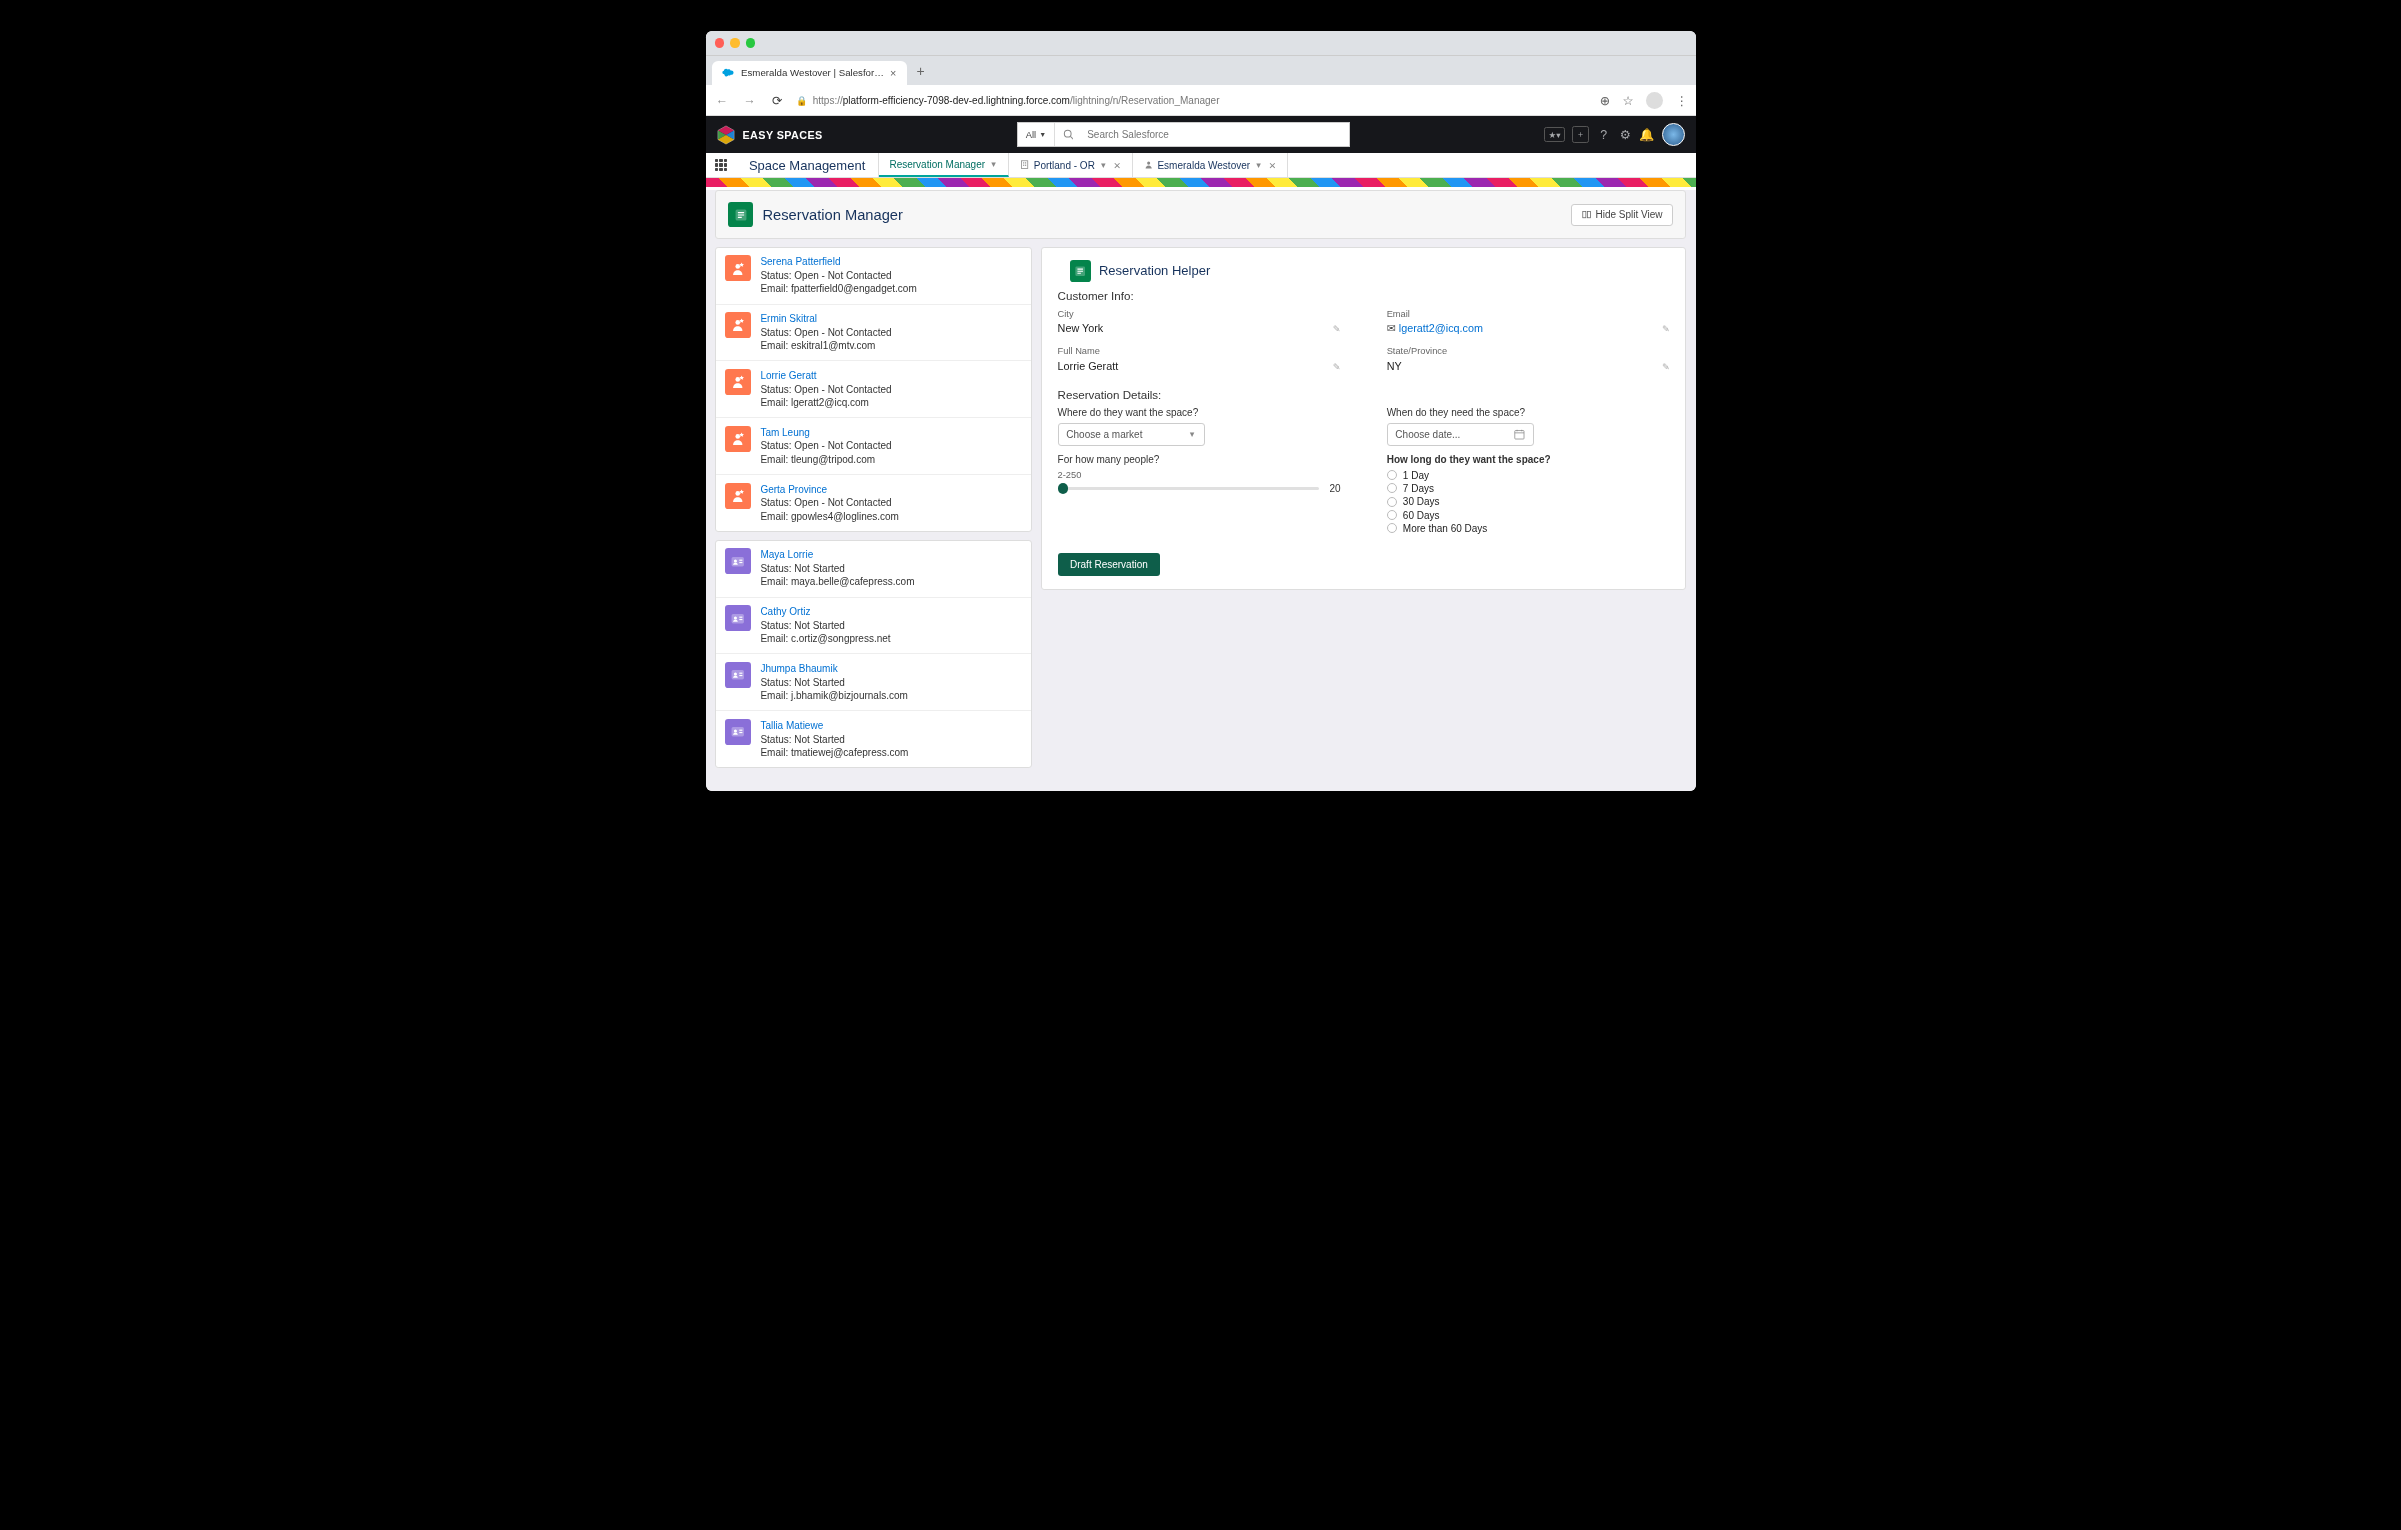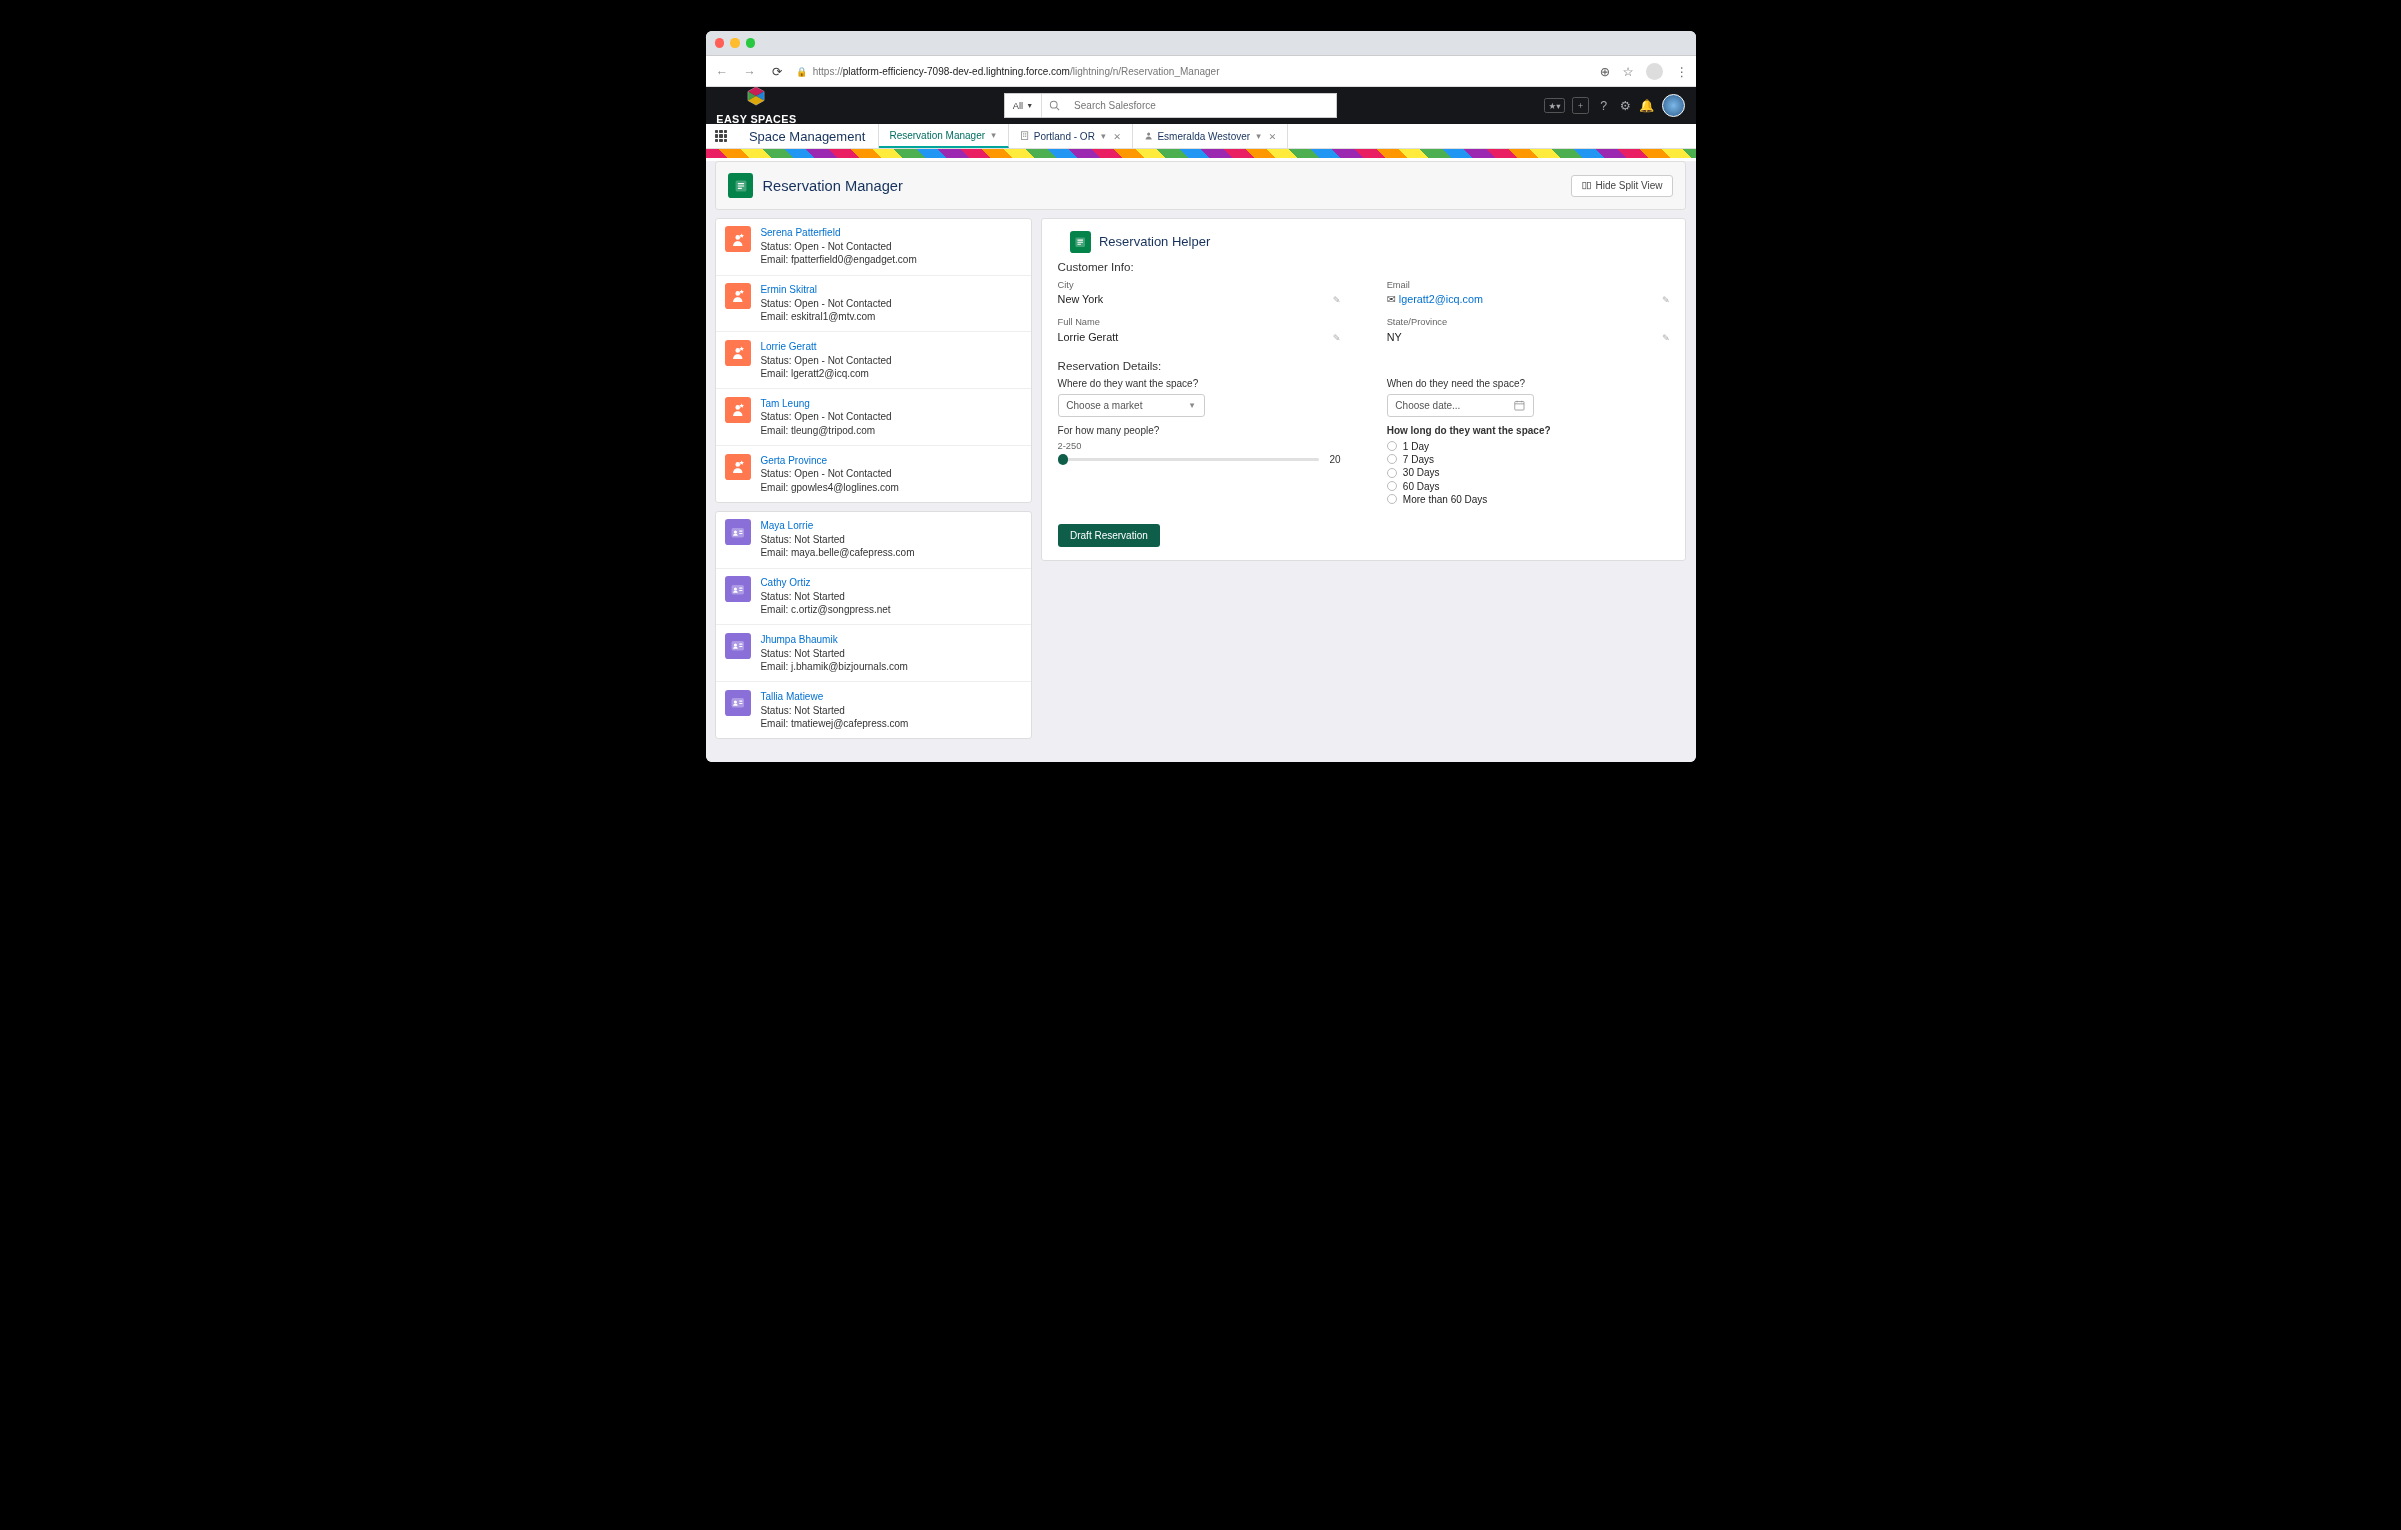--- a/index.html
+++ b/index.html
@@ -14,21 +14,21 @@
 .plus-tab{padding:6.2px 9.3px;color:#666;font-size:14px;}
 .addrbar{height:31px;background:#fff;display:flex;align-items:center;padding:0 7.7px;gap:10.8px;border-bottom:0.8px solid #ddd;}
 .navbtn{color:#888;font-size:12.4px;width:17px;text-align:center;}
 .navbtn.active{color:#444}
 .url{flex:1;font-size:10px;color:#777;display:flex;align-items:center;gap:4.6px;}
 .url .lock{color:#555;font-size:9.3px;}
 .url .dark{color:#222}
 .right-icons{display:flex;gap:12.4px;color:#666;align-items:center;}
 .avatar-sm{width:17px;height:17px;border-radius:50%;background:#ddd;}
 .appheader{height:37px;background:#16171b;display:flex;align-items:center;padding:0 10.8px;gap:12.4px;}
-.logo{display:flex;align-items:center;gap:6.2px;flex-direction:column;}
+.logo{display:flex;align-items:center;gap:6.2px;}
 .logo-mark{width:20px;height:20px;}
 .logo-text{color:#fff;font-weight:700;font-size:10.8px;letter-spacing:0.4px;font-family:Arial;}
 .searchwrap{margin:0 auto;display:flex;align-items:center;background:#fff;border-radius:0;height:25px;width:333px;border:0.8px solid #ccc;}
 .search-scope{padding:0 7.7px;font-size:9.3px;border-right:0.8px solid #ddd;height:100%;display:flex;align-items:center;gap:3.1px;color:#444;}
 .search-input{border:none;outline:none;padding:0 6.2px;font-size:10px;flex:1;color:#555;}
 .search-icon{padding:0 7.7px;color:#888;}
 .header-actions{display:flex;gap:7.7px;align-items:center;color:#a7a9ac;}
 .header-actions .ic{width:14px;height:14px;display:flex;align-items:center;justify-content:center;font-size:12.4px;}
 .header-actions .box{border:0.8px solid #555;border-radius:2.3px;padding:1.5px 3.1px;font-size:8.5px;}
 .astro{width:23px;height:23px;border-radius:50%;background:radial-gradient(#7bb8e8,#2a5a8a);border:1.5px solid #fff;}
@@ -87,20 +87,30 @@
 </style>
 </head>
 <body>
 
 <div class="window">
   <div class="titlebar">
     <div class="dot r"></div>
     <div class="dot y"></div>
     <div class="dot g"></div>
   </div>
+  <div class="tabbar">
+    <div class="browser-tab">
+      <svg width="12.4" height="9.3" viewBox="0 0 16 12">
+          <path d="M3 8c-1.5 0-2.5-1-2.5-2.2 0-1.1.8-2 1.9-2.2C2.6 2.1 3.8 1 5.2 1c.9 0 1.7.4 2.2 1 .4-.3.9-.5 1.5-.5 1.2 0 2.2.8 2.5 1.9.2 0 .4-.1.6-.1 1.6 0 2.9 1.2 2.9 2.7S13.6 8.7 12 8.7c-.3 0-.6 0-.8-.1-.4.7-1.1 1.2-2 1.2-.4 0-.8-.1-1.1-.3-.4.9-1.3 1.5-2.3 1.5-1.1 0-2-.7-2.4-1.7C3.2 9.3 3 8 3 8z" fill="#00a1e0"></path>
+        </svg>
+      <span>Esmeralda Westover | Salesfor…</span>
+      <span class="close">×</span>
+    </div>
+    <div class="plus-tab">+</div>
+  </div>
   <div class="addrbar">
     <div class="navbtn">←</div>
     <div class="navbtn">→</div>
     <div class="navbtn active">⟳</div>
     <div class="url">
       <span class="lock">🔒</span>
       <span>
         <span>https://</span><span class="dark">platform-efficiency-7098-dev-ed.lightning.force.com</span><span>/lightning/n/Reservation_Manager</span>
       </span>
     </div>

